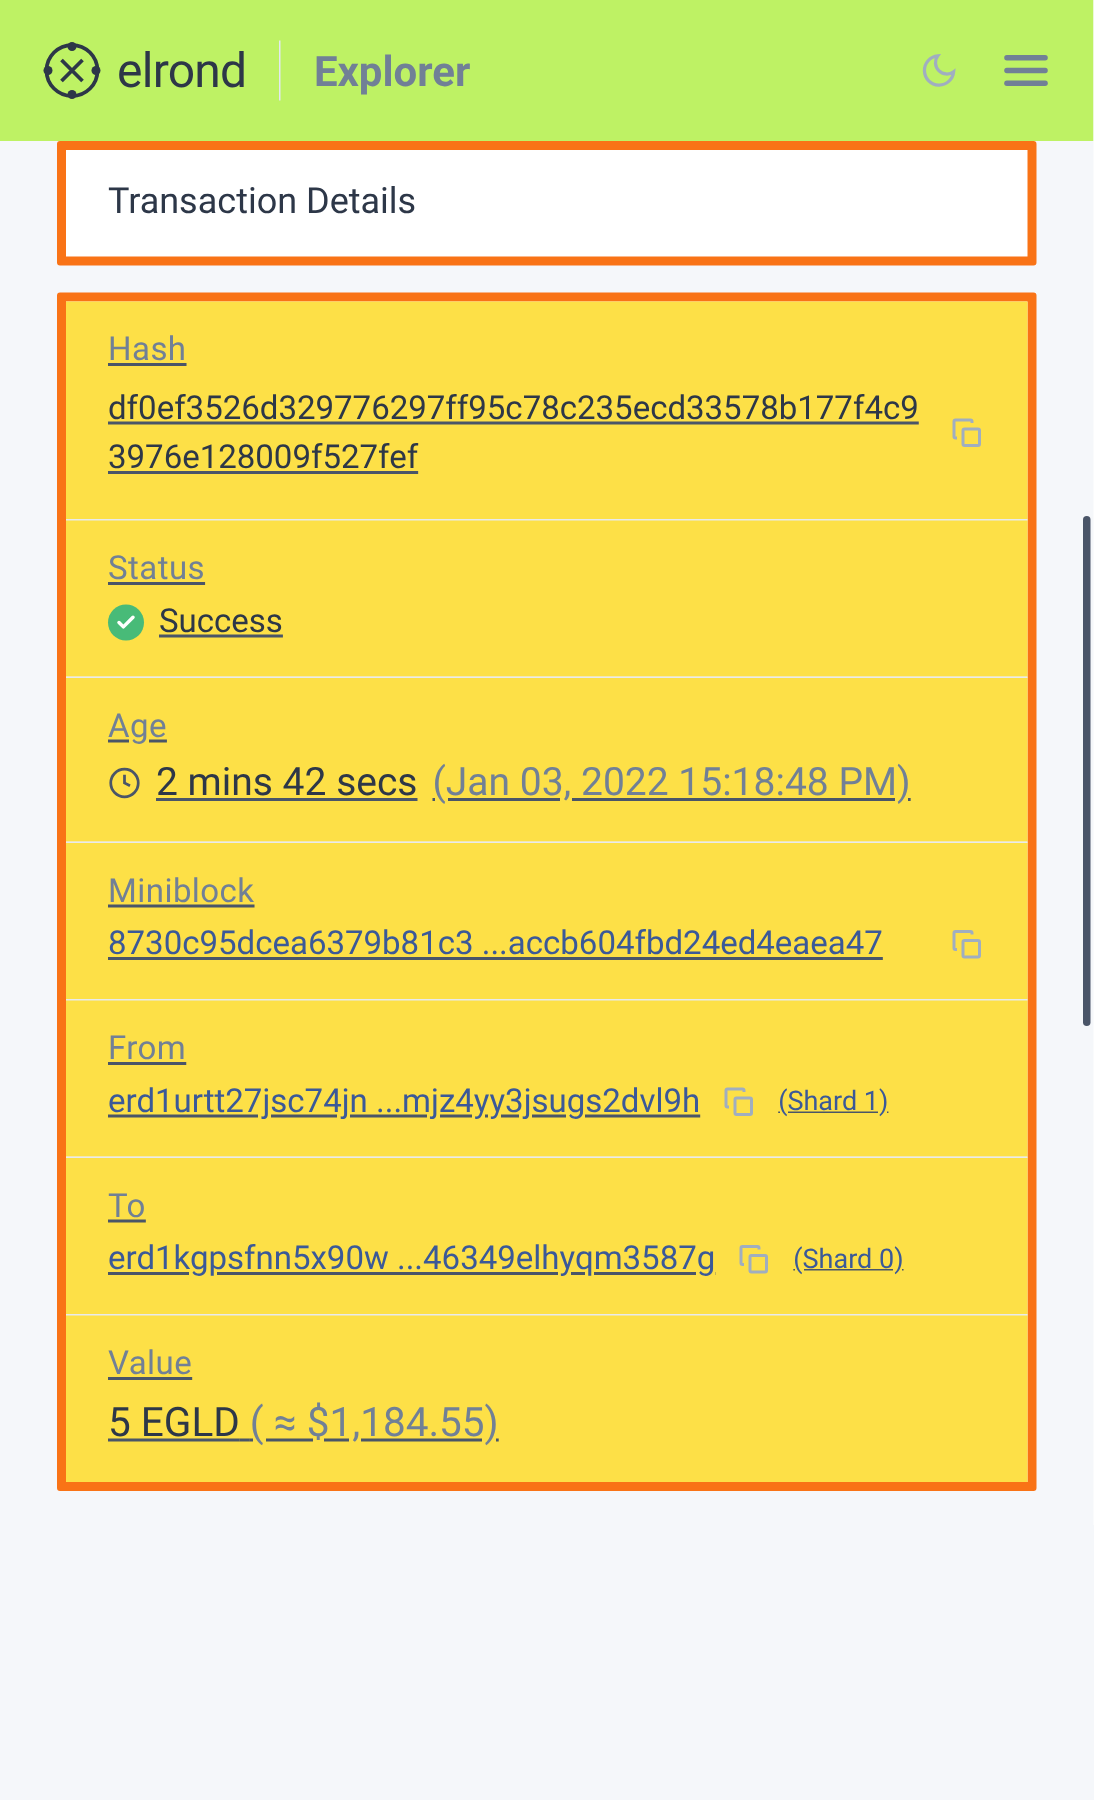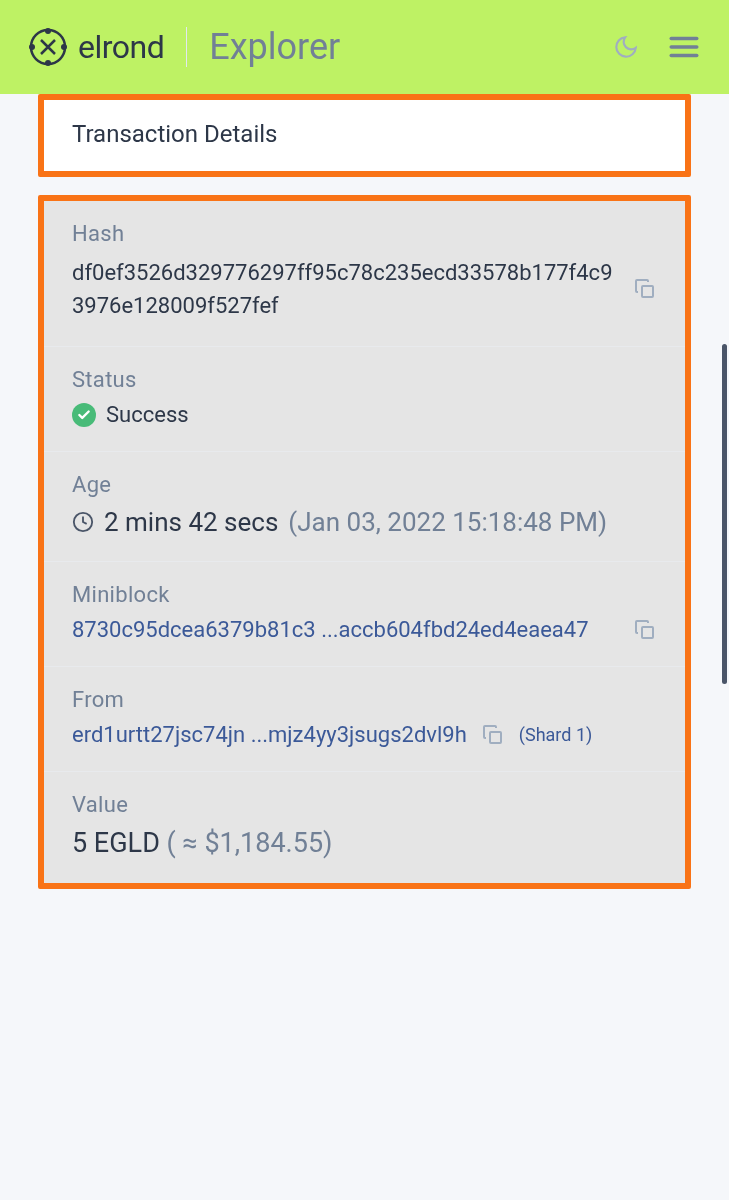--- a/index.html
+++ b/index.html
@@ -36,23 +36,23 @@
       font-weight: 400;
       letter-spacing: -0.5px;
     }
     .divider {
       width: 1px;
       height: 40px;
       background: #e2e8f0;
       margin: 0 22px;
     }
     .explorer-text {
-      font-size: 36px;
+      font-size: 28px;
       color: #718096;
-      font-weight: 400;
+      font-weight: 700;
     }
     .header-right {
       margin-left: auto;
       display: flex;
       align-items: center;
       gap: 28px;
     }
     .moon-icon, .menu-icon {
       color: #a0aec0;
       cursor: pointer;
@@ -74,21 +74,22 @@
     .card-header {
       padding: 20px 28px 22px;
       font-size: 24px;
       color: #2d3748;
       font-weight: 400;
       border-bottom: 1px solid transparent;
     }
     .row {
       padding: 20px 28px 24px;
       border-top: 1px solid #e8eaed;
-      background: #e5e5e5;
+      background: #fde047;
+      text-decoration: underline;
     }
     .row-label {
       font-size: 22px;
       color: #718096;
       font-weight: 400;
       margin-bottom: 10px;
       letter-spacing: 0.3px;
     }
     .hash-container {
       display: flex;
@@ -282,20 +283,33 @@
         <span class="copy-icon">
           <svg width="24" height="24" viewBox="0 0 24 24" fill="none" stroke="currentColor" stroke-width="2">
             <rect x="9" y="9" width="11" height="11" rx="1"></rect>
             <path d="M5 15H4a1 1 0 0 1-1-1V4a1 1 0 0 1 1-1h10a1 1 0 0 1 1 1v1"></path>
           </svg>
         </span>
         <span class="shard-link">(Shard 1)</span>
       </div>
     </div>
 
+    <div class="row">
+      <div class="row-label">To</div>
+      <div class="addr-row">
+        <span class="link-text addr-text">erd1kgpsfnn5x90w ...46349elhyqm3587g</span>
+        <span class="copy-icon">
+          <svg width="24" height="24" viewBox="0 0 24 24" fill="none" stroke="currentColor" stroke-width="2">
+            <rect x="9" y="9" width="11" height="11" rx="1"></rect>
+            <path d="M5 15H4a1 1 0 0 1-1-1V4a1 1 0 0 1 1-1h10a1 1 0 0 1 1 1v1"></path>
+          </svg>
+        </span>
+        <span class="shard-link">(Shard 0)</span>
+      </div>
+    </div>
 
     <div class="row">
       <div class="row-label">Value</div>
       <div class="value-row">
         <span>5 EGLD</span>
         <span class="value-usd">( ≈ $1,184.55)</span>
       </div>
     </div>
 
   </div>

